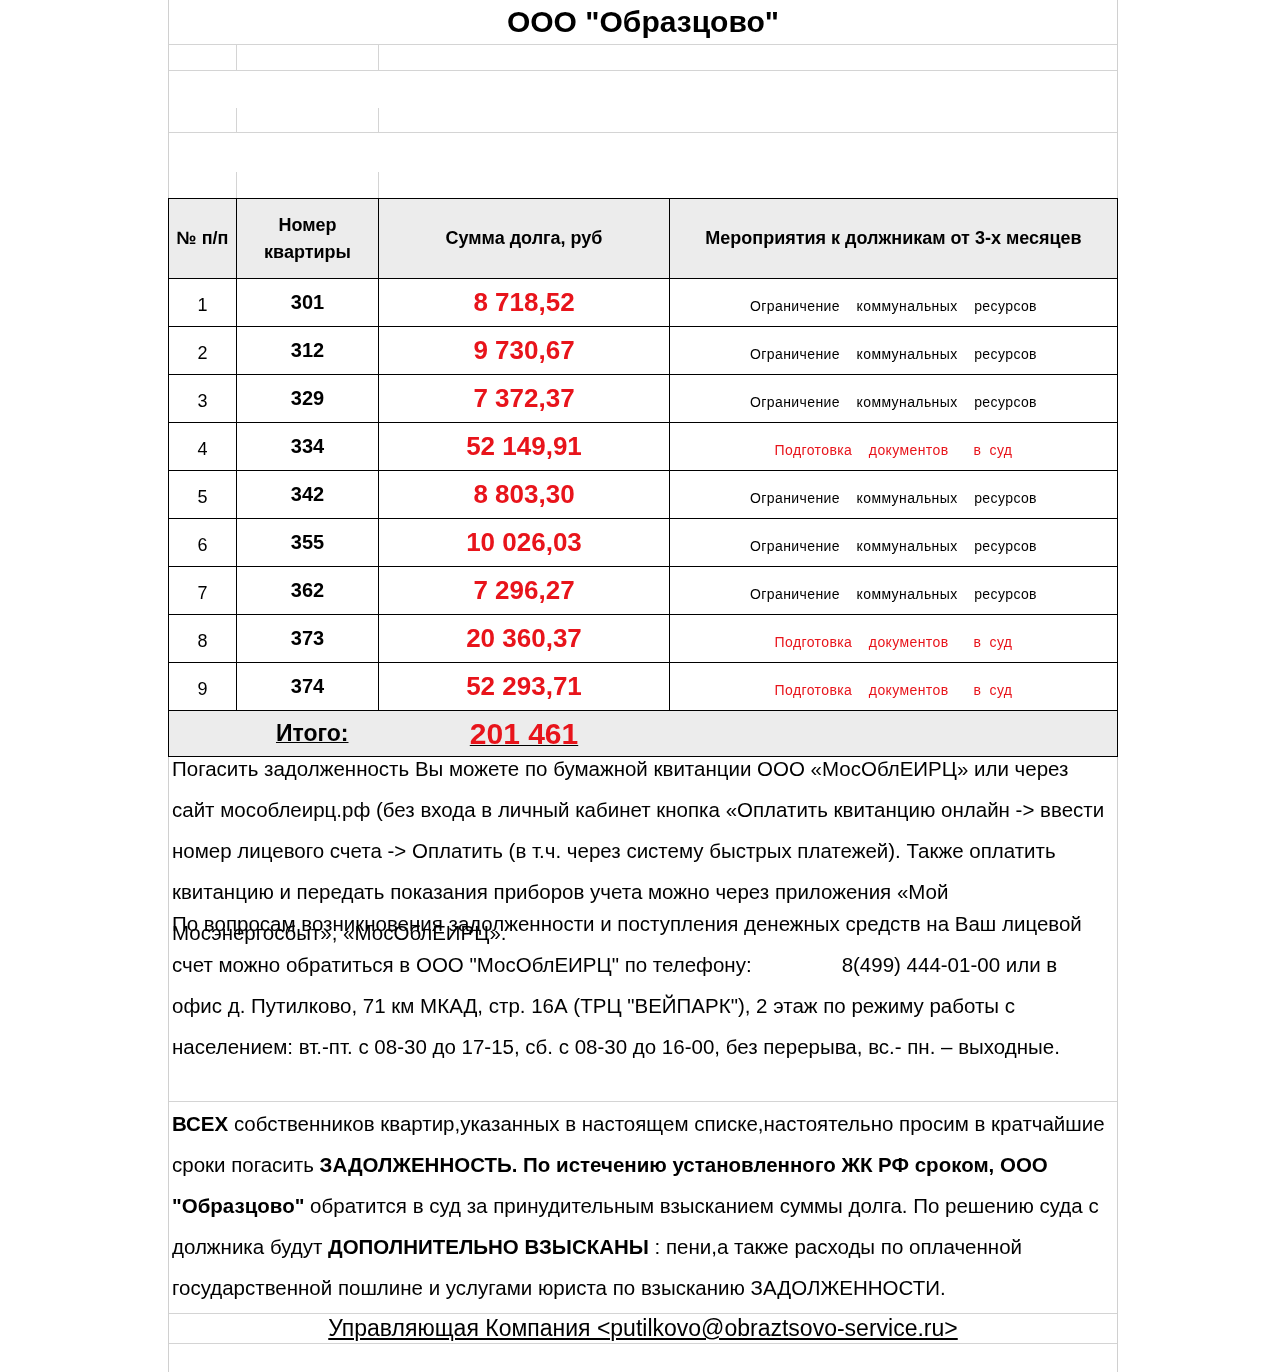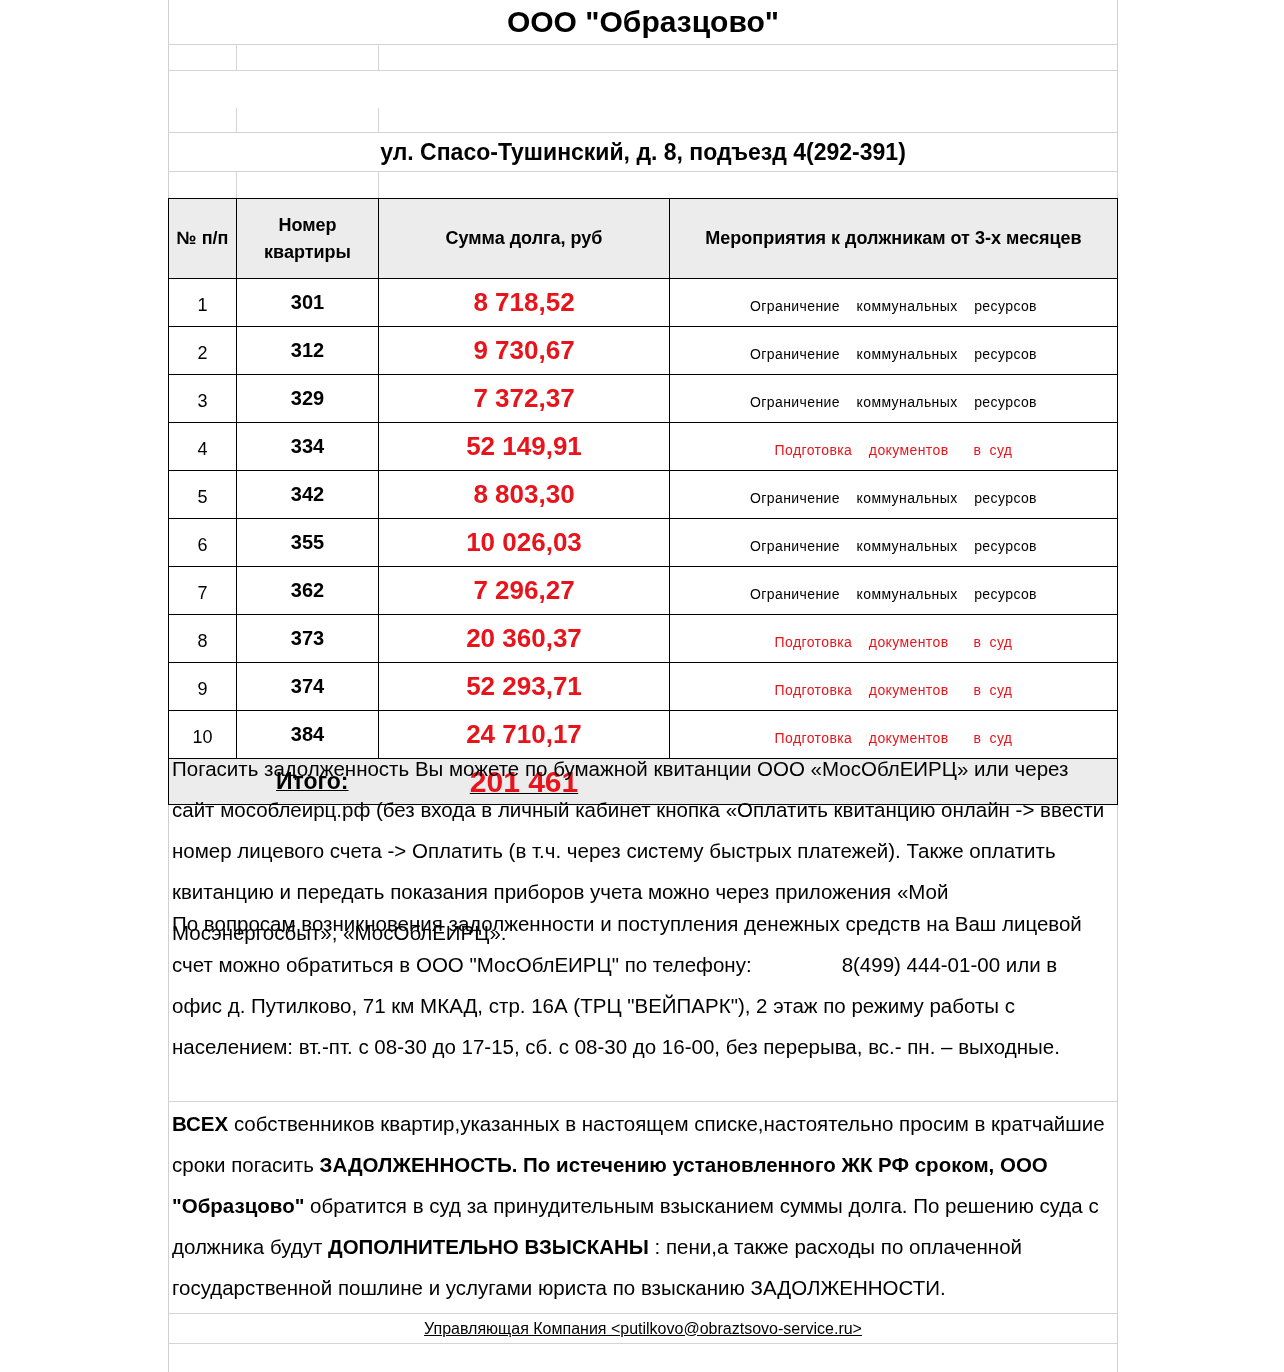--- a/index.html
+++ b/index.html
@@ -25,39 +25,36 @@
   td.action { font-size: 14px; padding-top: 6px !important; letter-spacing: 0.4px; word-spacing: 4px; }
   td.action.red { color: #e8141b; }
   tr.total td { background: #ececec; height: 45px; border-left: none; border-right: none; text-decoration: underline; }
   tr.total td.first { border-left: 1px solid #000; }
   tr.total td.last { border-right: 1px solid #000; }
   .total-label { font-size: 23px; font-weight: bold; }
   .total-value { font-size: 30px; font-weight: bold; color: #e8141b; margin-top: 44px; }
 
   .para { position: absolute; left: 172px; width: 940px; font-size: 20.5px; line-height: 41px; }
   .para b { font-weight: bold; }
-  .footer-link { font-size: 16px; text-decoration: underline; color: #000; cursor: pointer; }
+  .footer-link { font-size: 23px; text-decoration: underline; color: #000; cursor: pointer; }
 </style>
 </head>
 <body>
 
 <div class="sheet">
   <div class="row center" style="top:0;height:45px;">
     <span class="title">ООО "Образцово"</span>
   </div>
   <div class="row blank" style="top:45px;height:26px;">
     <div class="c1"></div>
       <div class="c2"></div>
   </div>
   <div class="row blank" style="top:108px;height:25px;">
     <div class="c1"></div>
       <div class="c2"></div>
-  </div>
-  <div class="row center" style="top:133px;height:39px;">
-    <span class="address">ул. Спасо-Тушинский, д. 8, подъезд 4(292-391)</span>
   </div>
   <div class="row blank" style="top:172px;height:26px;border-bottom:none;">
     <div class="c1"></div>
       <div class="c2"></div>
   </div>
 
   <div class="row" style="top:1101px;height:1px;"></div>
   <div class="row" style="top:1289px;height:25px;"></div>
   <div class="row center" style="top:1314px;height:30px;">
     <span class="footer-link">Управляющая Компания &lt;putilkovo@obraztsovo-service.ru&gt;</span>
@@ -130,26 +127,20 @@
         <td class="apt">373</td>
         <td class="sum">20 360,37</td>
         <td class="action red" style="white-space: pre;">Подготовка  документов   в суд</td>
       </tr>
       <tr>
         <td class="num">9</td>
         <td class="apt">374</td>
         <td class="sum">52 293,71</td>
         <td class="action red" style="white-space: pre;">Подготовка  документов   в суд</td>
       </tr>
-      <tr>
-        <td class="num">10</td>
-        <td class="apt">384</td>
-        <td class="sum">24 710,17</td>
-        <td class="action red" style="white-space: pre;">Подготовка  документов   в суд</td>
-      </tr>
     </tbody>
   <tfoot>
     <tr class="total">
       <td class="first" colspan="2" style="text-align:right;padding-right:30px;">
         <span class="total-label">Итого:</span>
       </td>
       <td>
         <span class="total-value">201 461</span>
       </td>
       <td class="last"></td>

